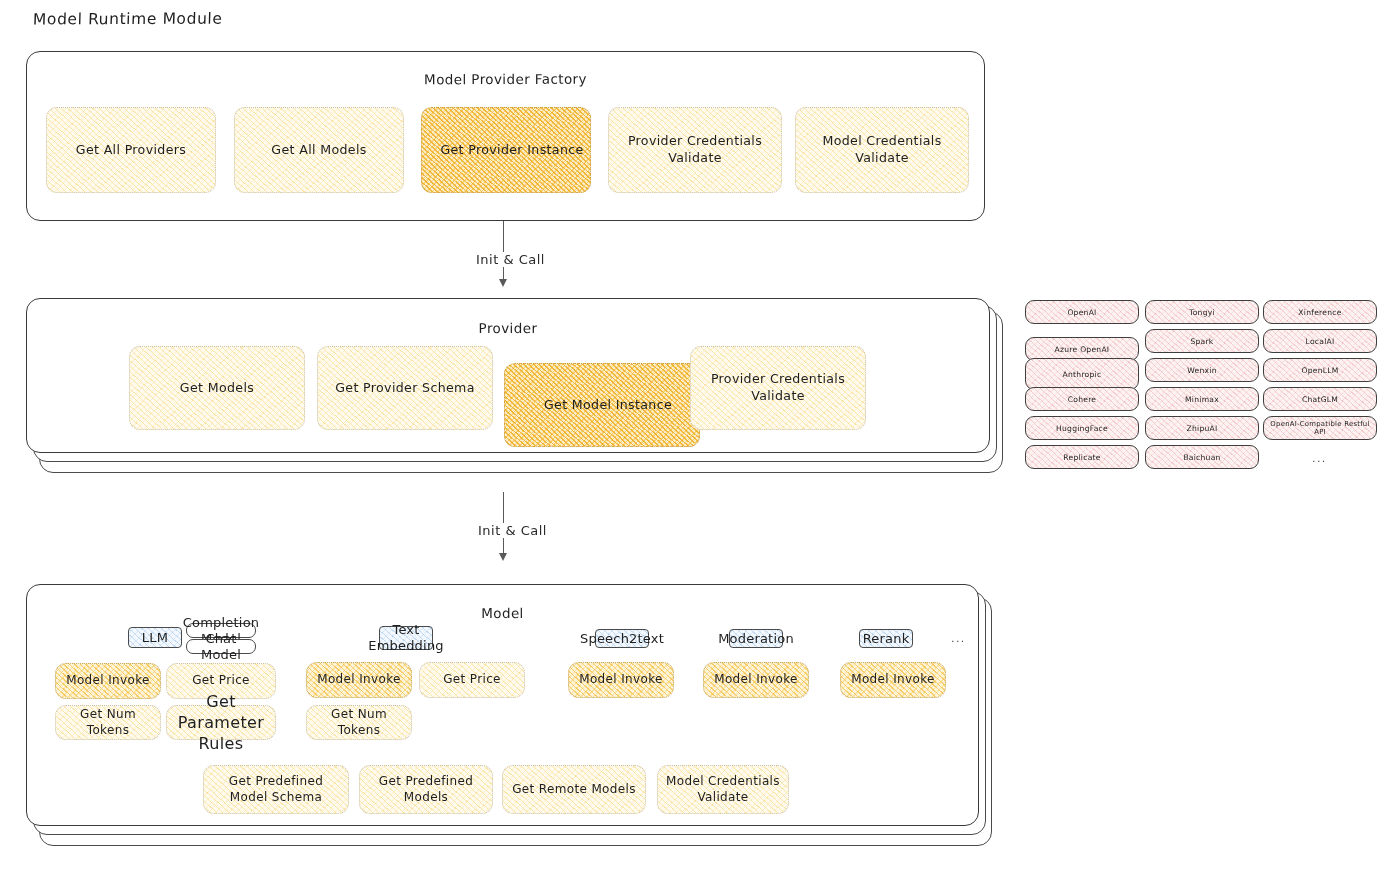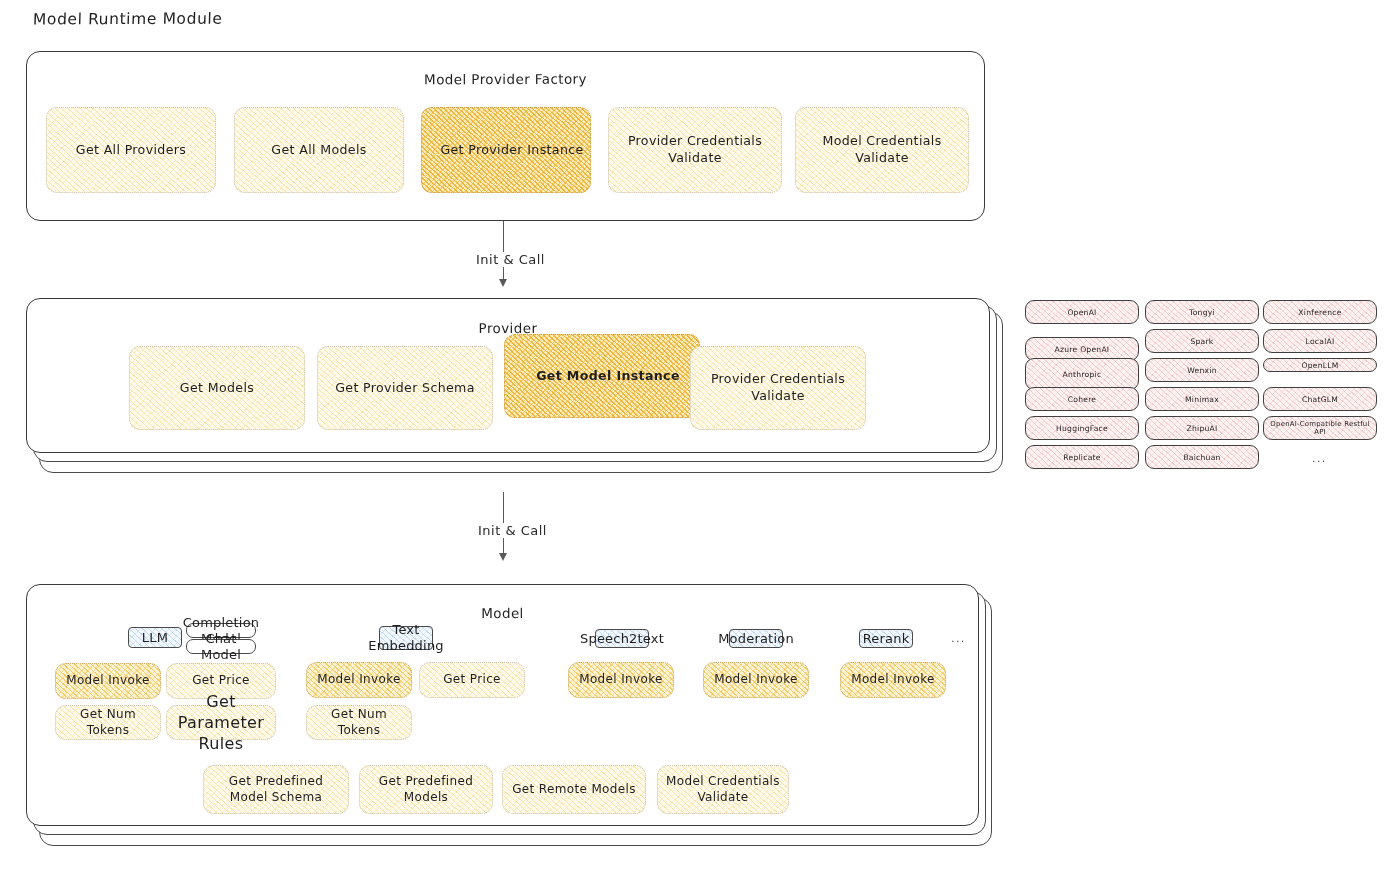--- a/index.html
+++ b/index.html
@@ -161,21 +161,21 @@
   <div class="sect" style="left:26px;top:298px;width:964px;height:155px;">
     <div class="sect-title" style="top:21px;">Provider</div>
   </div>
 
   <div class="box f-light" style="left:129px;top:346px;width:176px;height:84px;">
     <span>Get Models</span>
   </div>
   <div class="box f-light" style="left:317px;top:346px;width:176px;height:84px;">
     <span>Get Provider Schema</span>
   </div>
-  <div class="box f-strong" style="left:504px;top:334px;width:196px;height:84px;font-weight:bold;">
+  <div class="box f-strong" style="left:504px;top:363px;width:196px;height:84px;">
     <span>Get Model Instance</span>
   </div>
   <div class="box f-light" style="left:690px;top:346px;width:176px;height:84px;">
     <span>Provider Credentials Validate</span>
   </div>
 
   <div class="prov f-pink" style="left:1025px;top:300px;width:114px;height:24px;">
     <span>OpenAI</span>
     </div>
   <div class="prov f-pink" style="left:1025px;top:329px;width:114px;height:24px;margin-top:8px;">
@@ -212,21 +212,21 @@
   <div class="prov f-pink" style="left:1145px;top:445px;width:114px;height:24px;">
     <span>Baichuan</span>
     </div>
 
   <div class="prov f-pink" style="left:1263px;top:300px;width:114px;height:24px;">
     <span>Xinference</span>
     </div>
   <div class="prov f-pink" style="left:1263px;top:329px;width:114px;height:24px;">
     <span>LocalAI</span>
     </div>
-  <div class="prov f-pink" style="left:1263px;top:358px;width:114px;height:14px;">
+  <div class="prov f-pink" style="left:1263px;top:358px;width:114px;height:24px;">
     <span>OpenLLM</span>
     </div>
   <div class="prov f-pink" style="left:1263px;top:387px;width:114px;height:24px;">
     <span>ChatGLM</span>
     </div>
   <div class="prov f-pink" style="left:1263px;top:416px;width:114px;height:24px;font-size:6.9px;">
     <span>OpenAI-Compatible Restful API</span>
     </div>
   <div class="ell" style="left:1312px;top:452px;">...</div>
 

